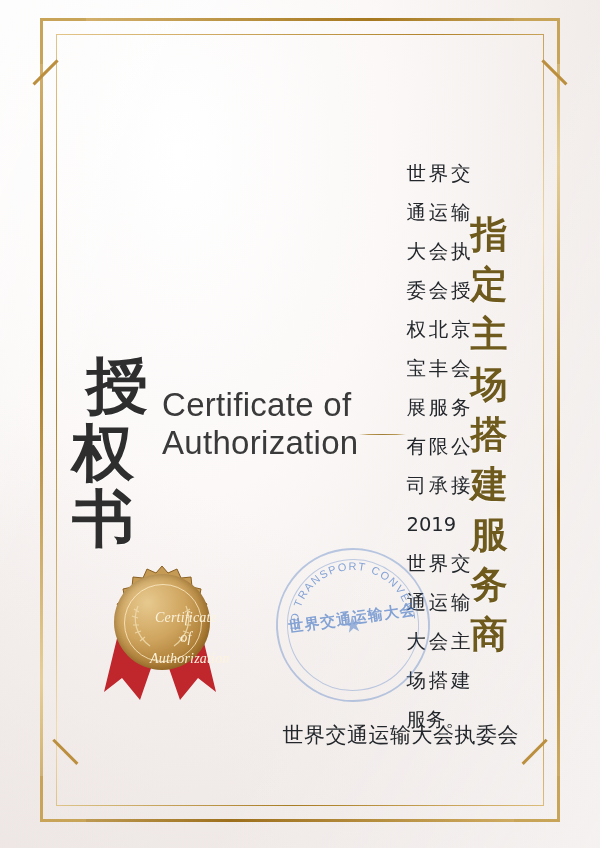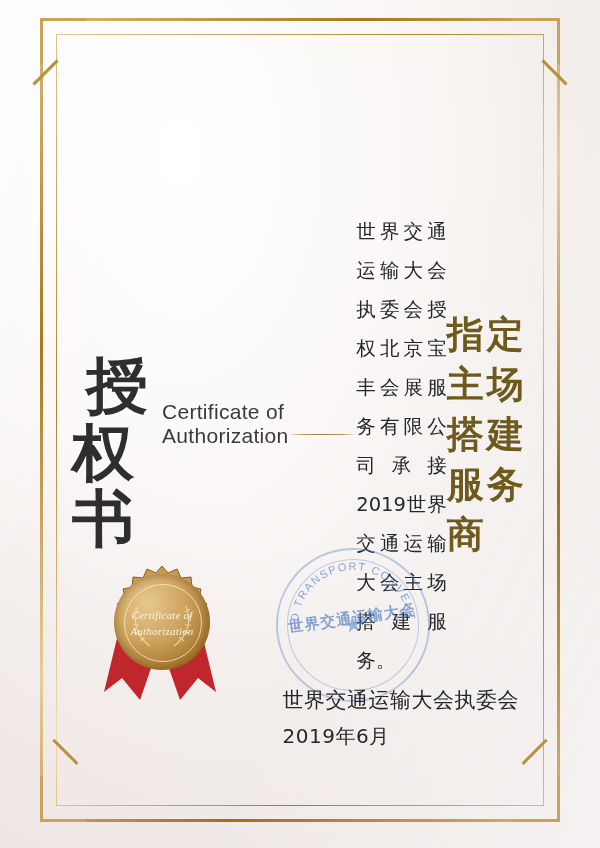--- a/index.html
+++ b/index.html
@@ -97,21 +97,21 @@
     text-indent: 14px;
     font-weight: 700;
     color: #2e2e2e;
     font-family: "DejaVu Sans", "Liberation Sans", sans-serif;
     line-height: 1.08;
     text-shadow: 0 1px 0 rgba(255,255,255,0.8);
   }
 
   .title-en {
     margin-top: 8px;
-    font-size: 21px;
+    font-size: 33px;
     color: #3a3a3a;
     letter-spacing: 0.3px;
     font-weight: 400;
     font-family: "Liberation Sans", sans-serif;
   }
 
   .divider {
     margin-top: 28px;
     width: 300px;
     height: 1px;
@@ -245,26 +245,27 @@
     width: 76px; height: 76px;
     border-radius: 50%;
     border: 1.5px solid rgba(255,240,205,0.75);
   }
   .medal-text {
     position: absolute;
     left: 22px;
     top: 44px;
     width: 72px;
     text-align: center;
-    font-size: 11px;
+    font-size: 14px;
     line-height: 1.45;
     color: #fdf3dd;
     font-family: "Liberation Serif", serif;
     font-style: italic;
     letter-spacing: 0.2px;
+    padding-left: 24px;
   }
   .laurel {
     position: absolute;
     left: 20px; top: 20px;
     width: 76px; height: 76px;
   }
 </style>
 </head>
 <body>
 
@@ -338,17 +339,16 @@
         <text font-size="11" fill="#3f72c4" letter-spacing="1.6" font-family="'Liberation Sans', sans-serif">
           <textPath href="#arcTop" startOffset="50%" text-anchor="middle">WORLD TRANSPORT CONVENTION</textPath>
         </text>
       </svg>
       <div class="stamp-star">★</div>
       <div class="stamp-inner-text">世界交通运输大会</div>
     </div>
 
     <div class="signature">
       <div>世界交通运输大会执委会</div>
-      <div class="sig-date">2019年6月</div>
     </div>
 
   </div>
 </div>
 
 </body></html>

